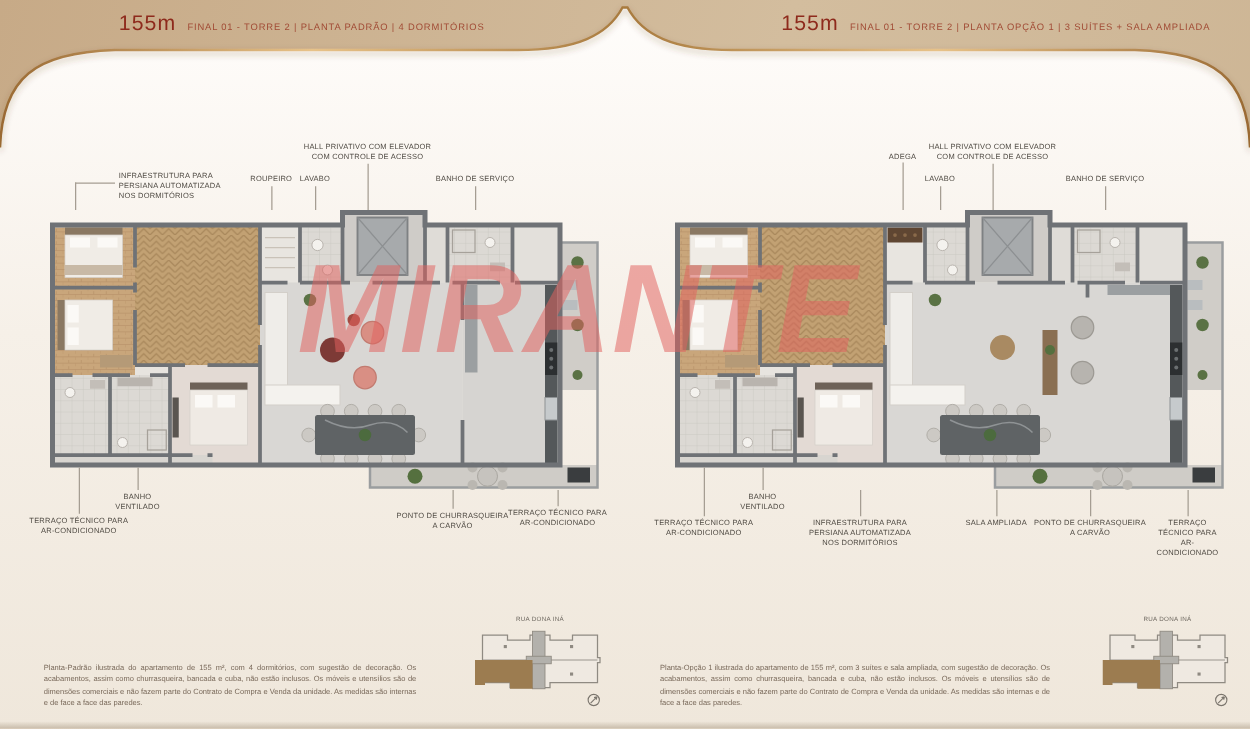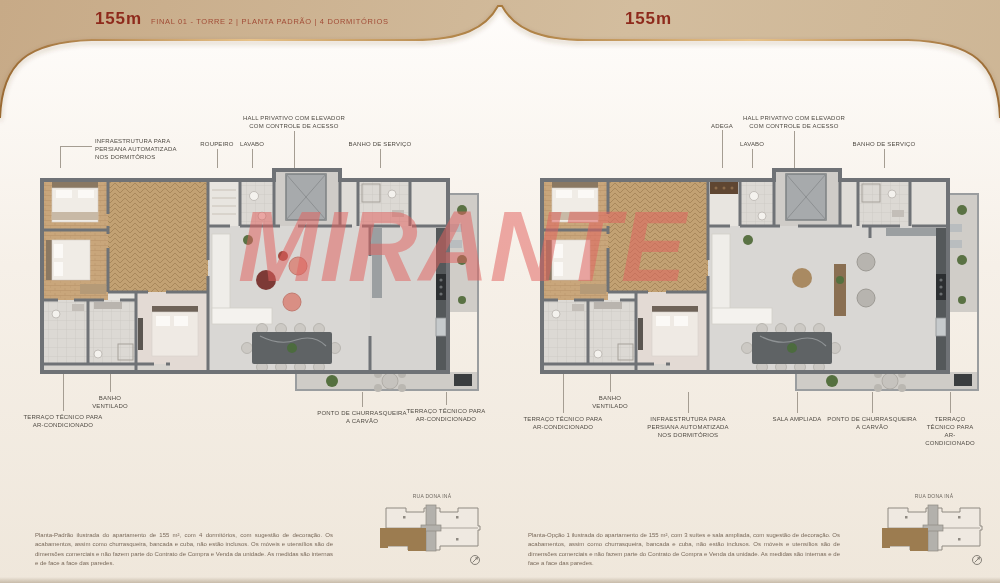--- a/index.html
+++ b/index.html
@@ -7,21 +7,21 @@
     position:relative;width:1000px;height:583px;overflow:hidden;
     background:linear-gradient(105deg,#c7aa87 0%,#d3bd9e 55%,#cbb априо 100%);
     background:linear-gradient(105deg,#c7aa87 0%,#d3bd9e 55%,#ccb493 100%);
     font-family:"Liberation Sans",sans-serif;
   }
   svg{display:block;}
   .card-svg{position:absolute;left:0;top:0;z-index:1;}
   .panel-header{position:absolute;top:9px;z-index:3;display:flex;align-items:baseline;}
   .hdr-left{left:95px;}
   .hdr-right{left:625px;}
-  .area-label{font-size:17px;font-weight:700;letter-spacing:.05em;color:#8e2a1c;}
+  .area-label{font-size:17px;font-weight:400;letter-spacing:.05em;color:#8e2a1c;}
   .hdr-sub{font-size:7.5px;font-weight:400;letter-spacing:.09em;color:#a14b35;margin-left:9px;text-transform:uppercase;}
   .plan-svg{position:absolute;z-index:2;}
   .plan-left{left:40px;top:168px;}
   .plan-right{left:540px;top:168px;}
   .watermark{
     position:absolute;left:238px;top:198px;z-index:5;
     font-size:97px;font-weight:700;font-style:italic;
     color:#e2625f;opacity:.52;letter-spacing:.01em;line-height:1;
     transform:scaleY(1.04);pointer-events:none;white-space:nowrap;
   }
@@ -87,20 +87,21 @@
     <path d="M0,583 L0,118 C2,62 28,42 92,40 L414,40 C462,40 486,28 498,6 L502,6 C514,28 538,40 586,40 L908,40 C972,42 998,62 1000,118 L1000,583 Z" fill="url(#cardGrad)"></path>
     <path d="M0,118 C2,62 28,42 92,40 L414,40 C462,40 486,28 498,6 L502,6 C514,28 538,40 586,40 L908,40 C972,42 998,62 1000,118" fill="none" stroke="url(#goldGrad)" stroke-width="2" filter="url(#curveShadow)"></path>
   </svg>
 
   <div class="panel-header hdr-left">
     <span class="area-label">155m</span>
     <span class="hdr-sub">FINAL 01 - TORRE 2 | PLANTA PADRÃO | 4 DORMITÓRIOS</span>
   </div>
   <div class="panel-header hdr-right">
     <span class="area-label">155m</span>
+    <span class="hdr-sub">FINAL 01 - TORRE 2 | PLANTA OPÇÃO 1 | 3 SUÍTES + SALA AMPLIADA</span>
   </div>
 
   <svg class="plan-svg plan-left" width="440" height="224" viewBox="0 0 440 224">
 
     <rect x="408" y="26" width="30" height="118" fill="#d0cdc8"></rect>
     <rect x="256" y="204" width="182" height="18" fill="#cfccc7"></rect>
     <path d="M408,26 H438 V222 H256 V204" fill="none" stroke="#9a9d9f" stroke-width="2"></path>
 
     <rect x="2" y="12" width="406" height="192" fill="#e7e4df"></rect>
 

